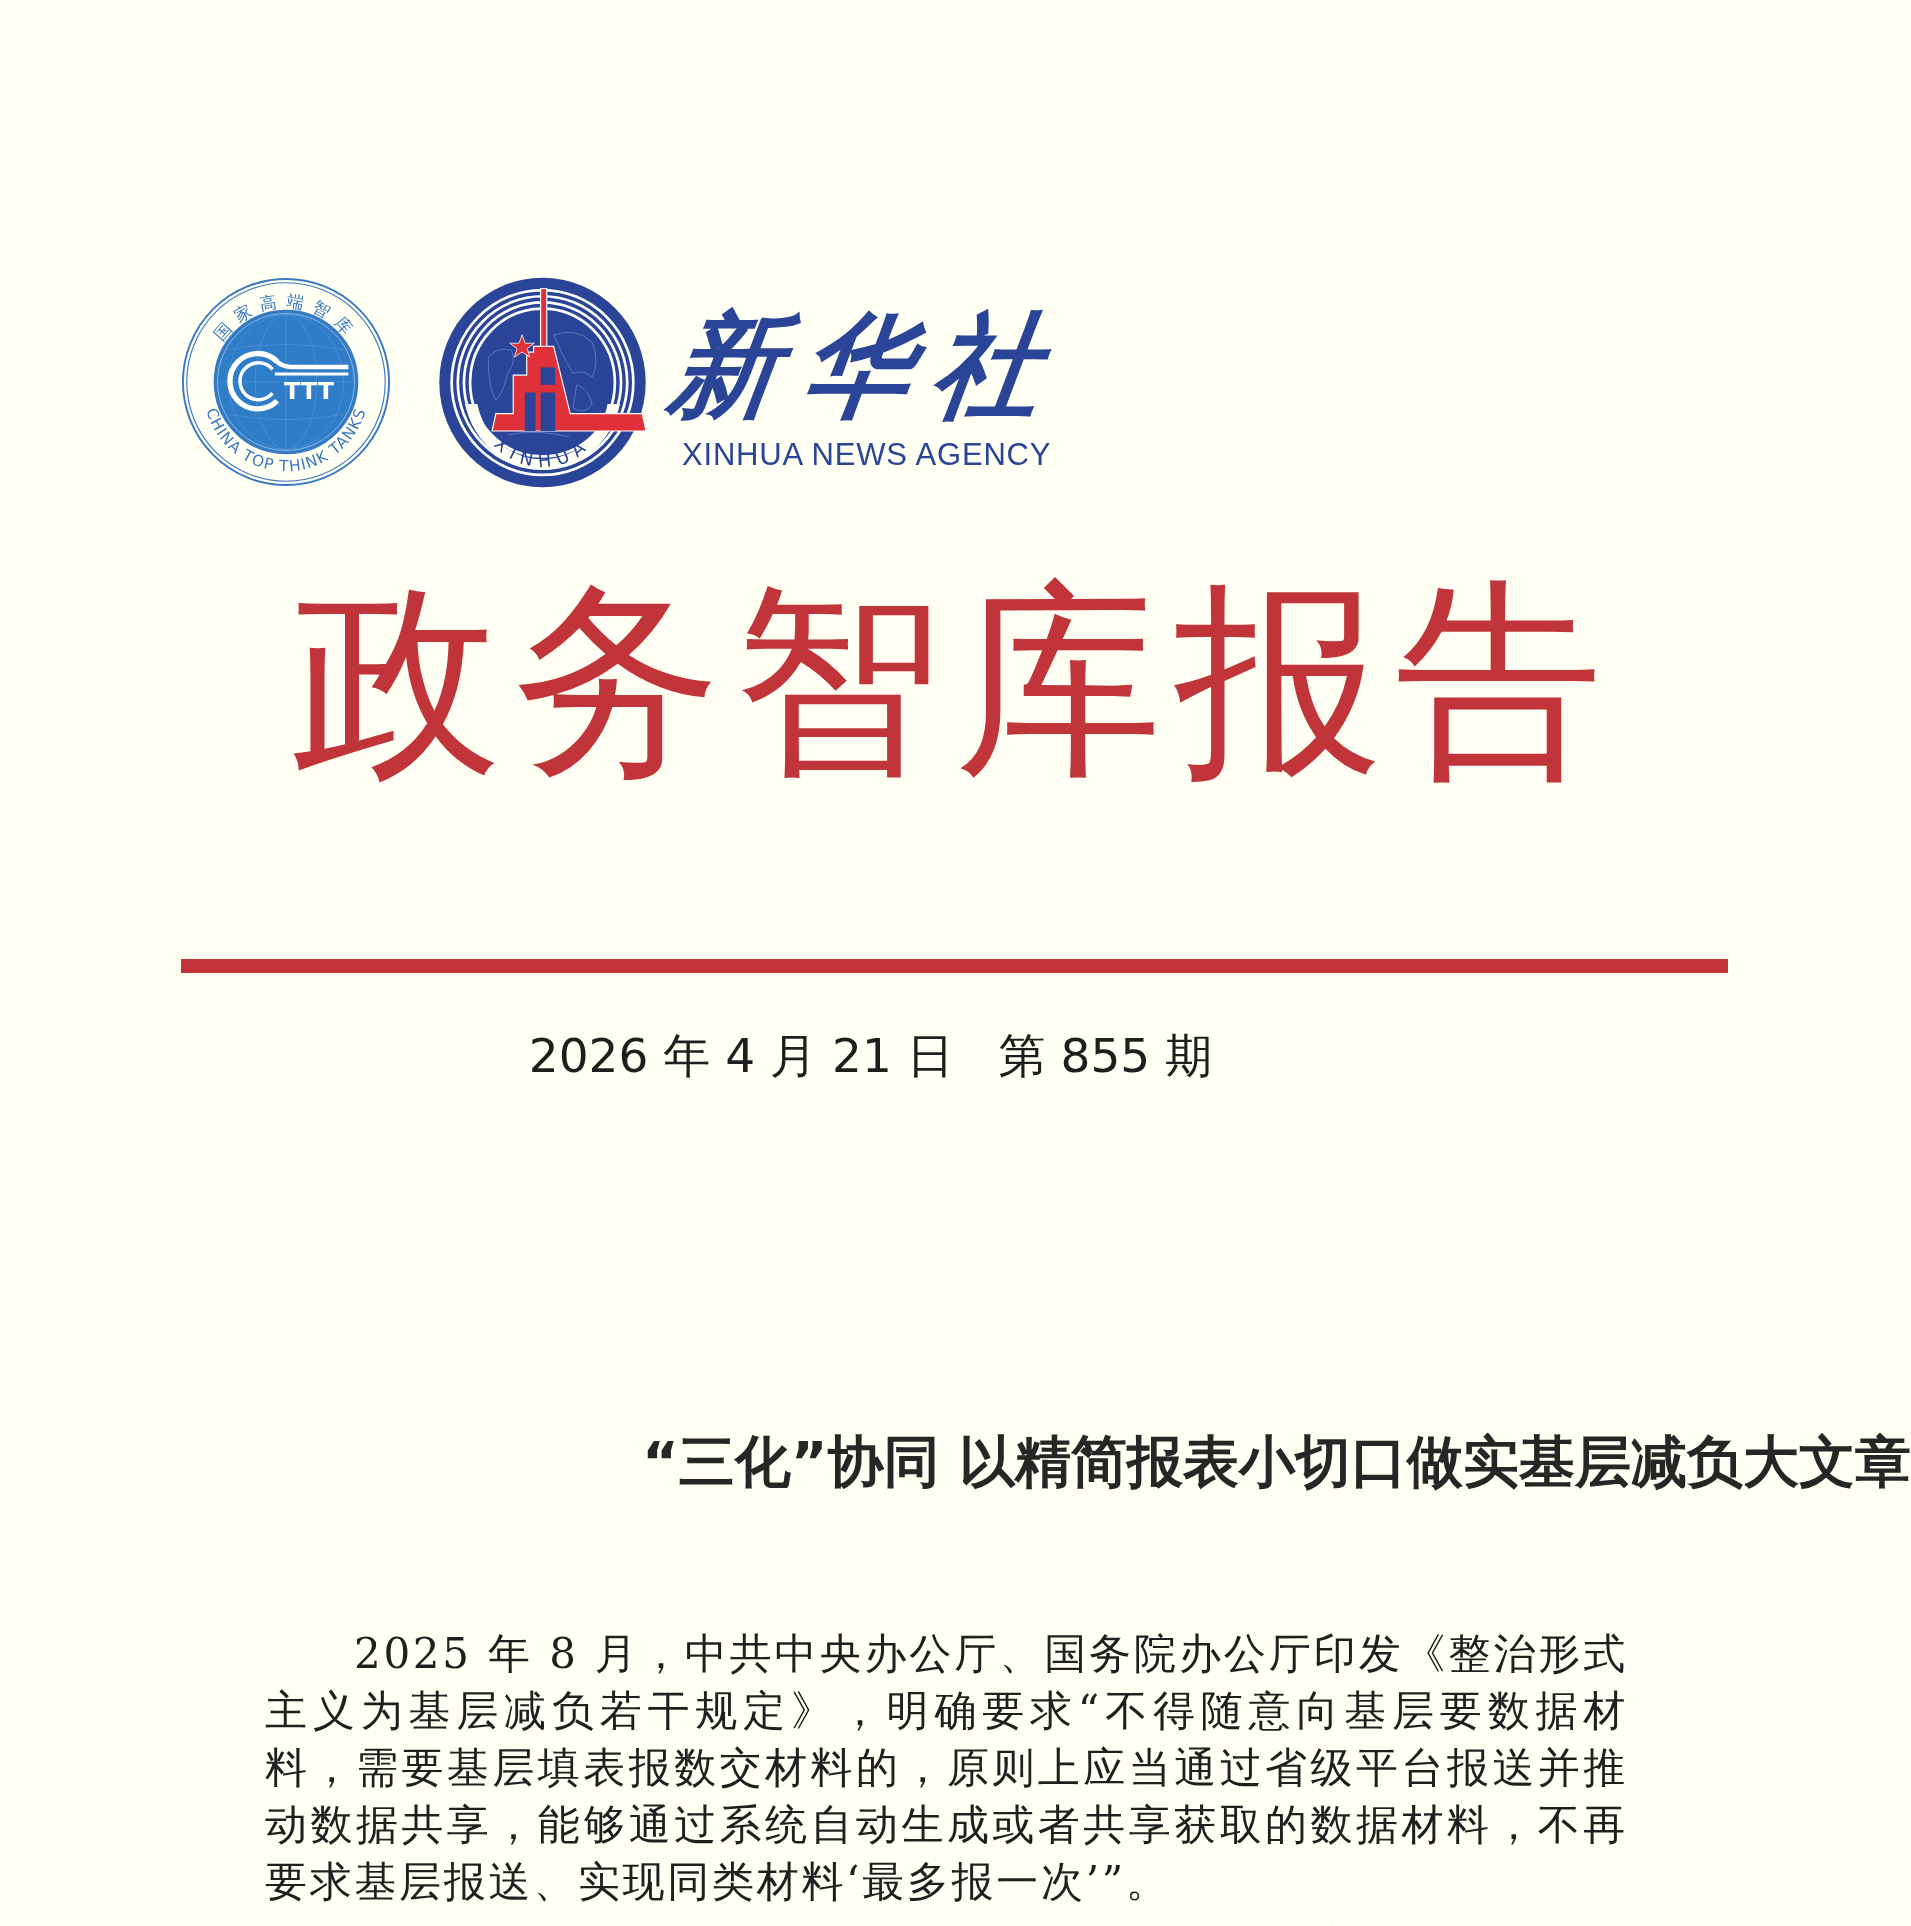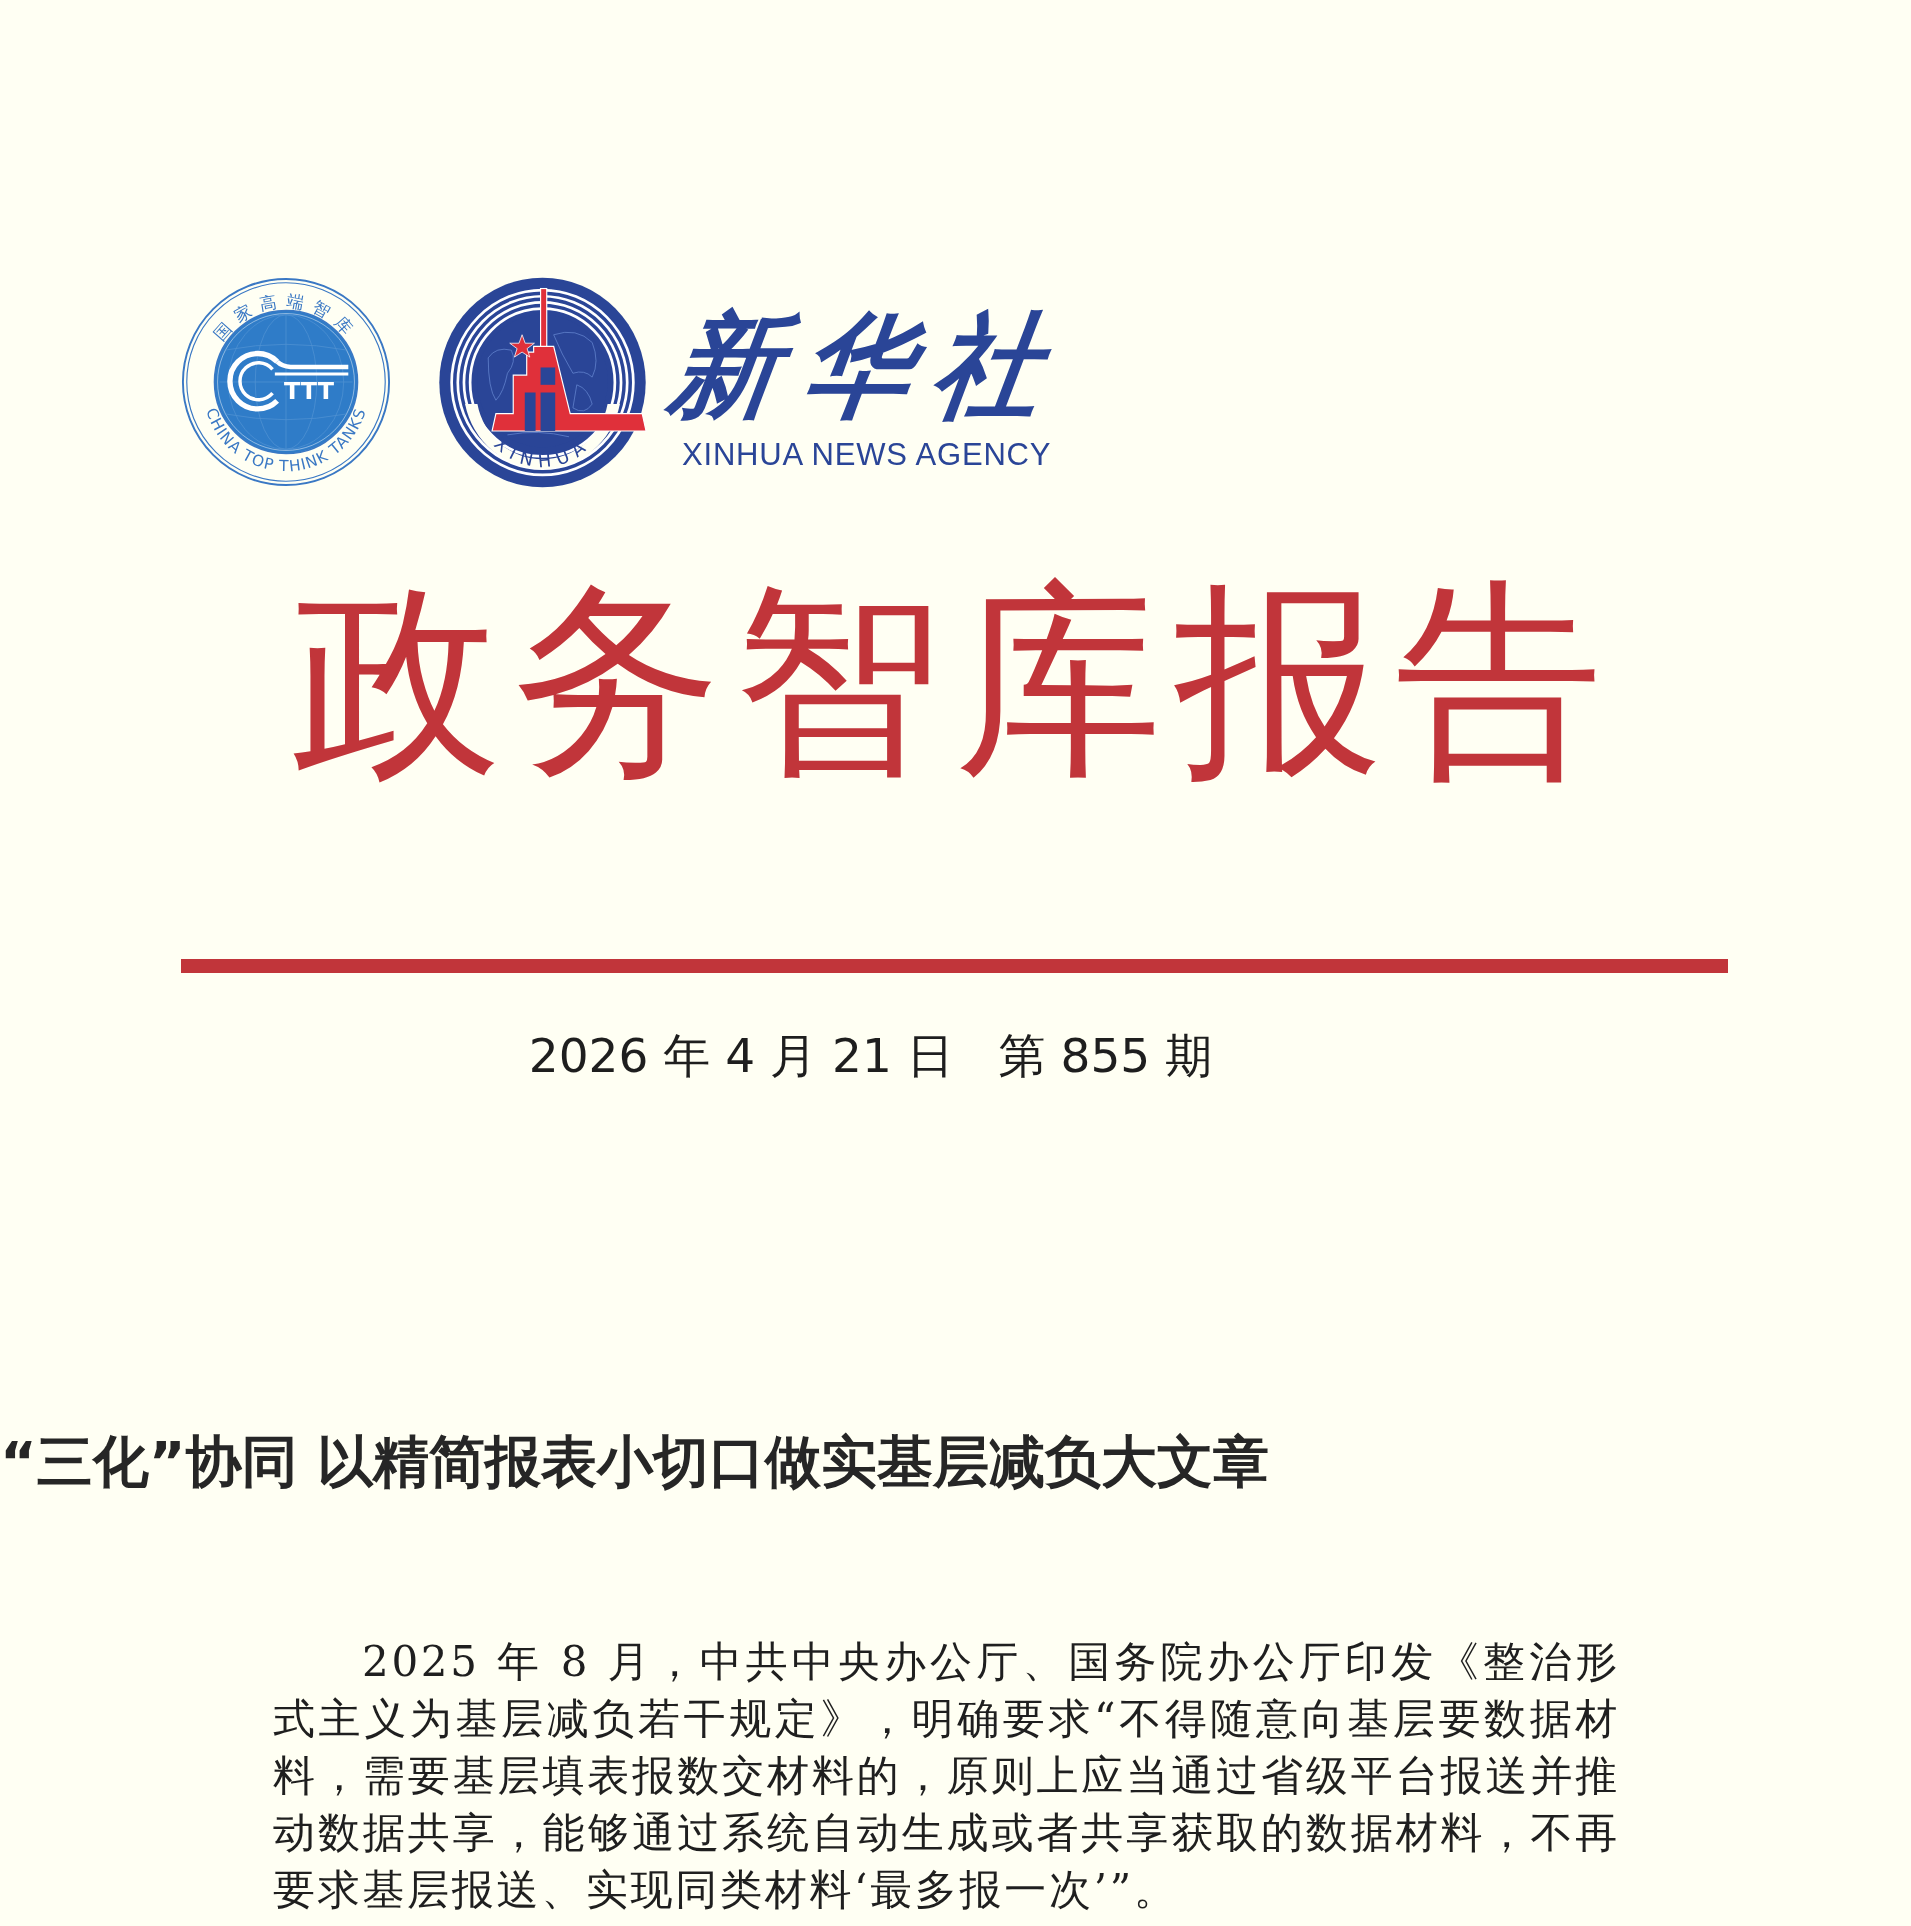--- a/index.html
+++ b/index.html
@@ -39,32 +39,32 @@
   }
   .rule { left: 181px; top: 959px; width: 1547px; height: 14.3px; background: #c1353a; }
   .dateline {
     left: 0; top: 1027px; width: 1741px; height: 58px; text-align: center;
     font-family: "DejaVu Sans", "Liberation Sans", sans-serif;
     font-size: 47px; line-height: 58px; color: #1e1e1e; white-space: pre;
   }
 
   
   .headline {
-    left: 0; top: 1427px; width: 1911px; height: 69px; text-align: left;
+    left: 0; top: 1427px; width: 1911px; height: 69px; text-align: right;
     font-family: "DejaVu Sans", "Liberation Sans", sans-serif; font-weight: bold;
     font-size: 56px; line-height: 69px; color: #262626; white-space: pre;
   }
   .body {
     left: 257px; top: 1617px; width: 1379px;
     font-family: "DejaVu Serif", "Liberation Serif", serif;
     font-size: 42px; line-height: 57px; color: #1f1f1f;
     text-align: justify; text-justify: inter-character;
     letter-spacing: 2.7px;
   }
-  .body p { margin: 16px; text-indent: 89px; }
+  .body p { margin: 8px; text-indent: 89px; }
 </style>
 </head>
 <body>
 
 <div class="abs" id="logo-cttt">
   <svg width="210" height="210" viewBox="0 0 546 546">
     <defs>
       <path id="cttt-top-arc" d="M 78 273 A 195 195 0 0 1 468 273"></path>
       <path id="cttt-bot-arc" d="M 58 290 A 215 215 0 0 0 488 290"></path>
     </defs>

